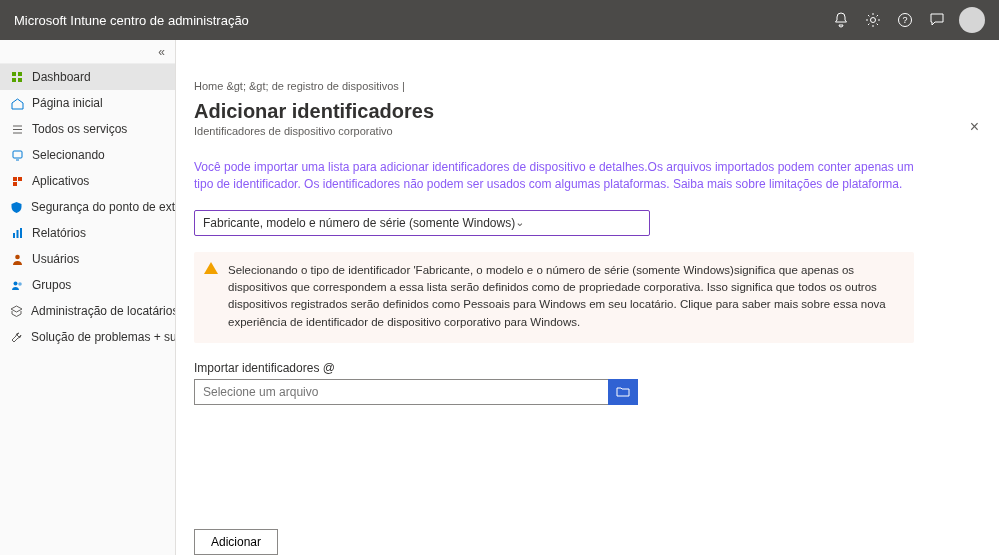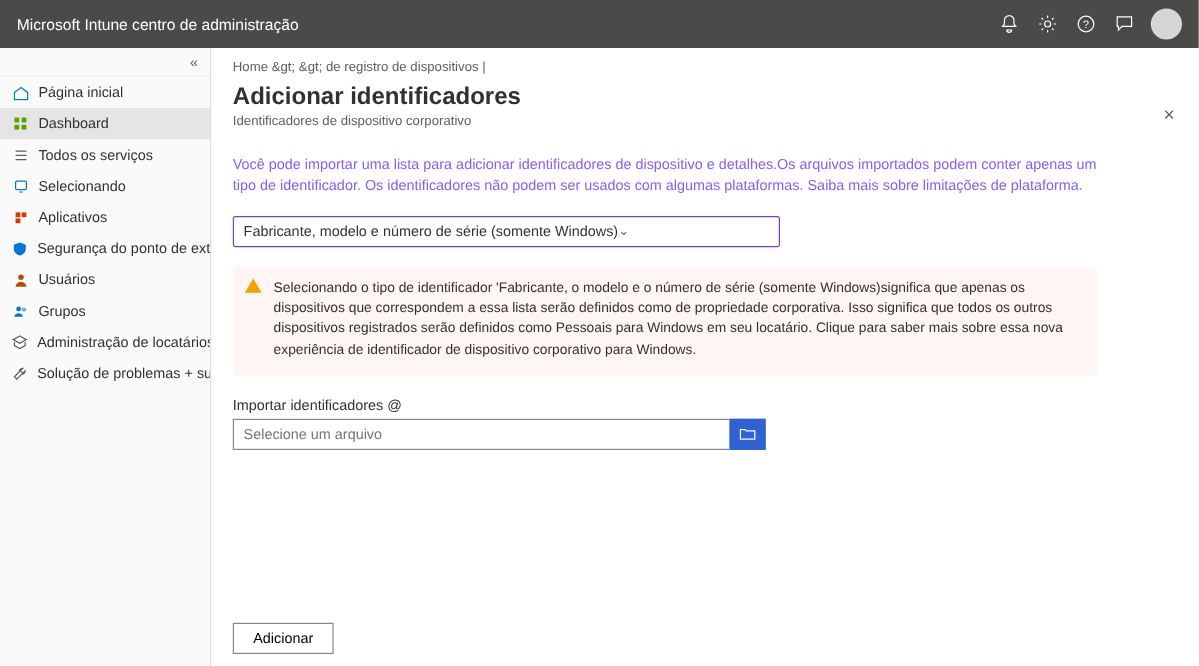--- a/index.html
+++ b/index.html
@@ -49,20 +49,21 @@
     height: 26px; padding: 0 10px;
     cursor: pointer; gap: 8px;
     color: #323130;
     white-space: nowrap; overflow: hidden;
   }
   .nav-item.active { background: #e5e5e5; }
   .nav-icon { width: 14px; height: 14px; display: inline-flex; align-items: center; justify-content: center; }
   .content {
     flex: 1; position: relative; padding: 10px 20px 0 18px;
     overflow: hidden;
+    margin-top: 30px;
   }
   .breadcrumb { font-size: 11px; color: #605e5c; margin-bottom: 8px; }
   .page-title { font-size: 20px; font-weight: 600; margin-bottom: 2px; }
   .page-subtitle { font-size: 11px; color: #605e5c; margin-bottom: 22px; }
   .close-x {
     position: absolute; right: 20px; top: 48px;
     font-size: 16px; color: #605e5c; cursor: pointer;
   }
   .intro { font-size: 12px; color: #8b5cf6; max-width: 720px; line-height: 1.45; margin-bottom: 16px; }
   .field-label { font-size: 12px; margin-bottom: 4px; }
@@ -100,21 +101,21 @@
     padding: 0 8px; font-size: 12px;
     color: #605e5c; background: #ffffff;
   }
   .file-btn {
     width: 30px; height: 26px;
     background: #3062d3; border: 1px solid #3062d3;
     display: flex; align-items: center; justify-content: center;
     cursor: pointer; color: #ffffff;
   }
   .footer {
-    position: absolute; left: 18px; bottom: 10px;
+    position: absolute; left: 18px; bottom: 0;
   }
   .add-btn {
     height: 26px; padding: 0 16px;
     border: 1px solid #8a8886; background: #ffffff;
     font-size: 12px; cursor: pointer;
   }
   svg { display: block; }
 </style>
 </head>
 <body>
@@ -144,42 +145,42 @@
         <path d="M2 2h12v8H6l-3 3V10H2z" fill="none" stroke="#fff"></path>
       </svg>
   </div>
   <div class="avatar"></div>
 </div>
 
 <div class="shell">
   <div class="sidebar">
     <div class="collapse">«</div>
 
-    <div class="nav-item">
-      <span class="nav-icon">
-          <svg width="13" height="13" viewBox="0 0 13 13">
-            <path d="M1 6l5.5-4L12 6v6H1z" fill="none" stroke="#0078d4"></path>
-          </svg>
-        </span>
-      <span>Página inicial</span>
-    </div>
     <div class="nav-item active">
       <span class="nav-icon">
           <svg width="13" height="13" viewBox="0 0 13 13">
             <rect x="1" y="1" width="4" height="4" fill="#57a300"></rect>
             <rect x="7" y="1" width="4" height="4" fill="#57a300"></rect>
             <rect x="1" y="7" width="4" height="4" fill="#57a300"></rect>
             <rect x="7" y="7" width="4" height="4" fill="#57a300"></rect>
           </svg>
         </span>
       <span>Dashboard</span>
     </div>
     <div class="nav-item">
       <span class="nav-icon">
           <svg width="13" height="13" viewBox="0 0 13 13">
+            <path d="M1 6l5.5-4L12 6v6H1z" fill="none" stroke="#0078d4"></path>
+          </svg>
+        </span>
+      <span>Página inicial</span>
+    </div>
+    <div class="nav-item">
+      <span class="nav-icon">
+          <svg width="13" height="13" viewBox="0 0 13 13">
             <path d="M2 3h9M2 6.5h9M2 10h9" stroke="#605e5c"></path>
           </svg>
         </span>
       <span>Todos os serviços</span>
     </div>
     <div class="nav-item">
       <span class="nav-icon">
           <svg width="13" height="13" viewBox="0 0 13 13">
             <rect x="2" y="2" width="9" height="7" rx="1" fill="none" stroke="#0078d4"></rect>
             <path d="M5 11h3" stroke="#0078d4"></path>
@@ -197,20 +198,30 @@
         </span>
       <span>Aplicativos</span>
     </div>
     <div class="nav-item">
       <span class="nav-icon">
           <svg width="13" height="13" viewBox="0 0 13 13">
             <path d="M6.5 1l5 2v3c0 3-2 5-5 6-3-1-5-3-5-6V3z" fill="#0078d4"></path>
           </svg>
         </span>
       <span>Segurança do ponto de extremidade</span>
+    </div>
+    <div class="nav-item">
+      <span class="nav-icon">
+          <svg width="13" height="13" viewBox="0 0 13 13">
+            <rect x="2" y="6" width="2" height="5" fill="#0078d4"></rect>
+            <rect x="5.5" y="3" width="2" height="8" fill="#0078d4"></rect>
+            <rect x="9" y="1" width="2" height="10" fill="#0078d4"></rect>
+          </svg>
+        </span>
+      <span>Relatórios</span>
     </div>
     <div class="nav-item">
       <span class="nav-icon">
           <svg width="13" height="13" viewBox="0 0 13 13">
             <circle cx="6.5" cy="4" r="2.3" fill="#ba4a00"></circle>
             <path d="M2 12c0-2.5 2-4 4.5-4s4.5 1.5 4.5 4" fill="#ba4a00"></path>
           </svg>
         </span>
       <span>Usuários</span>
     </div>

